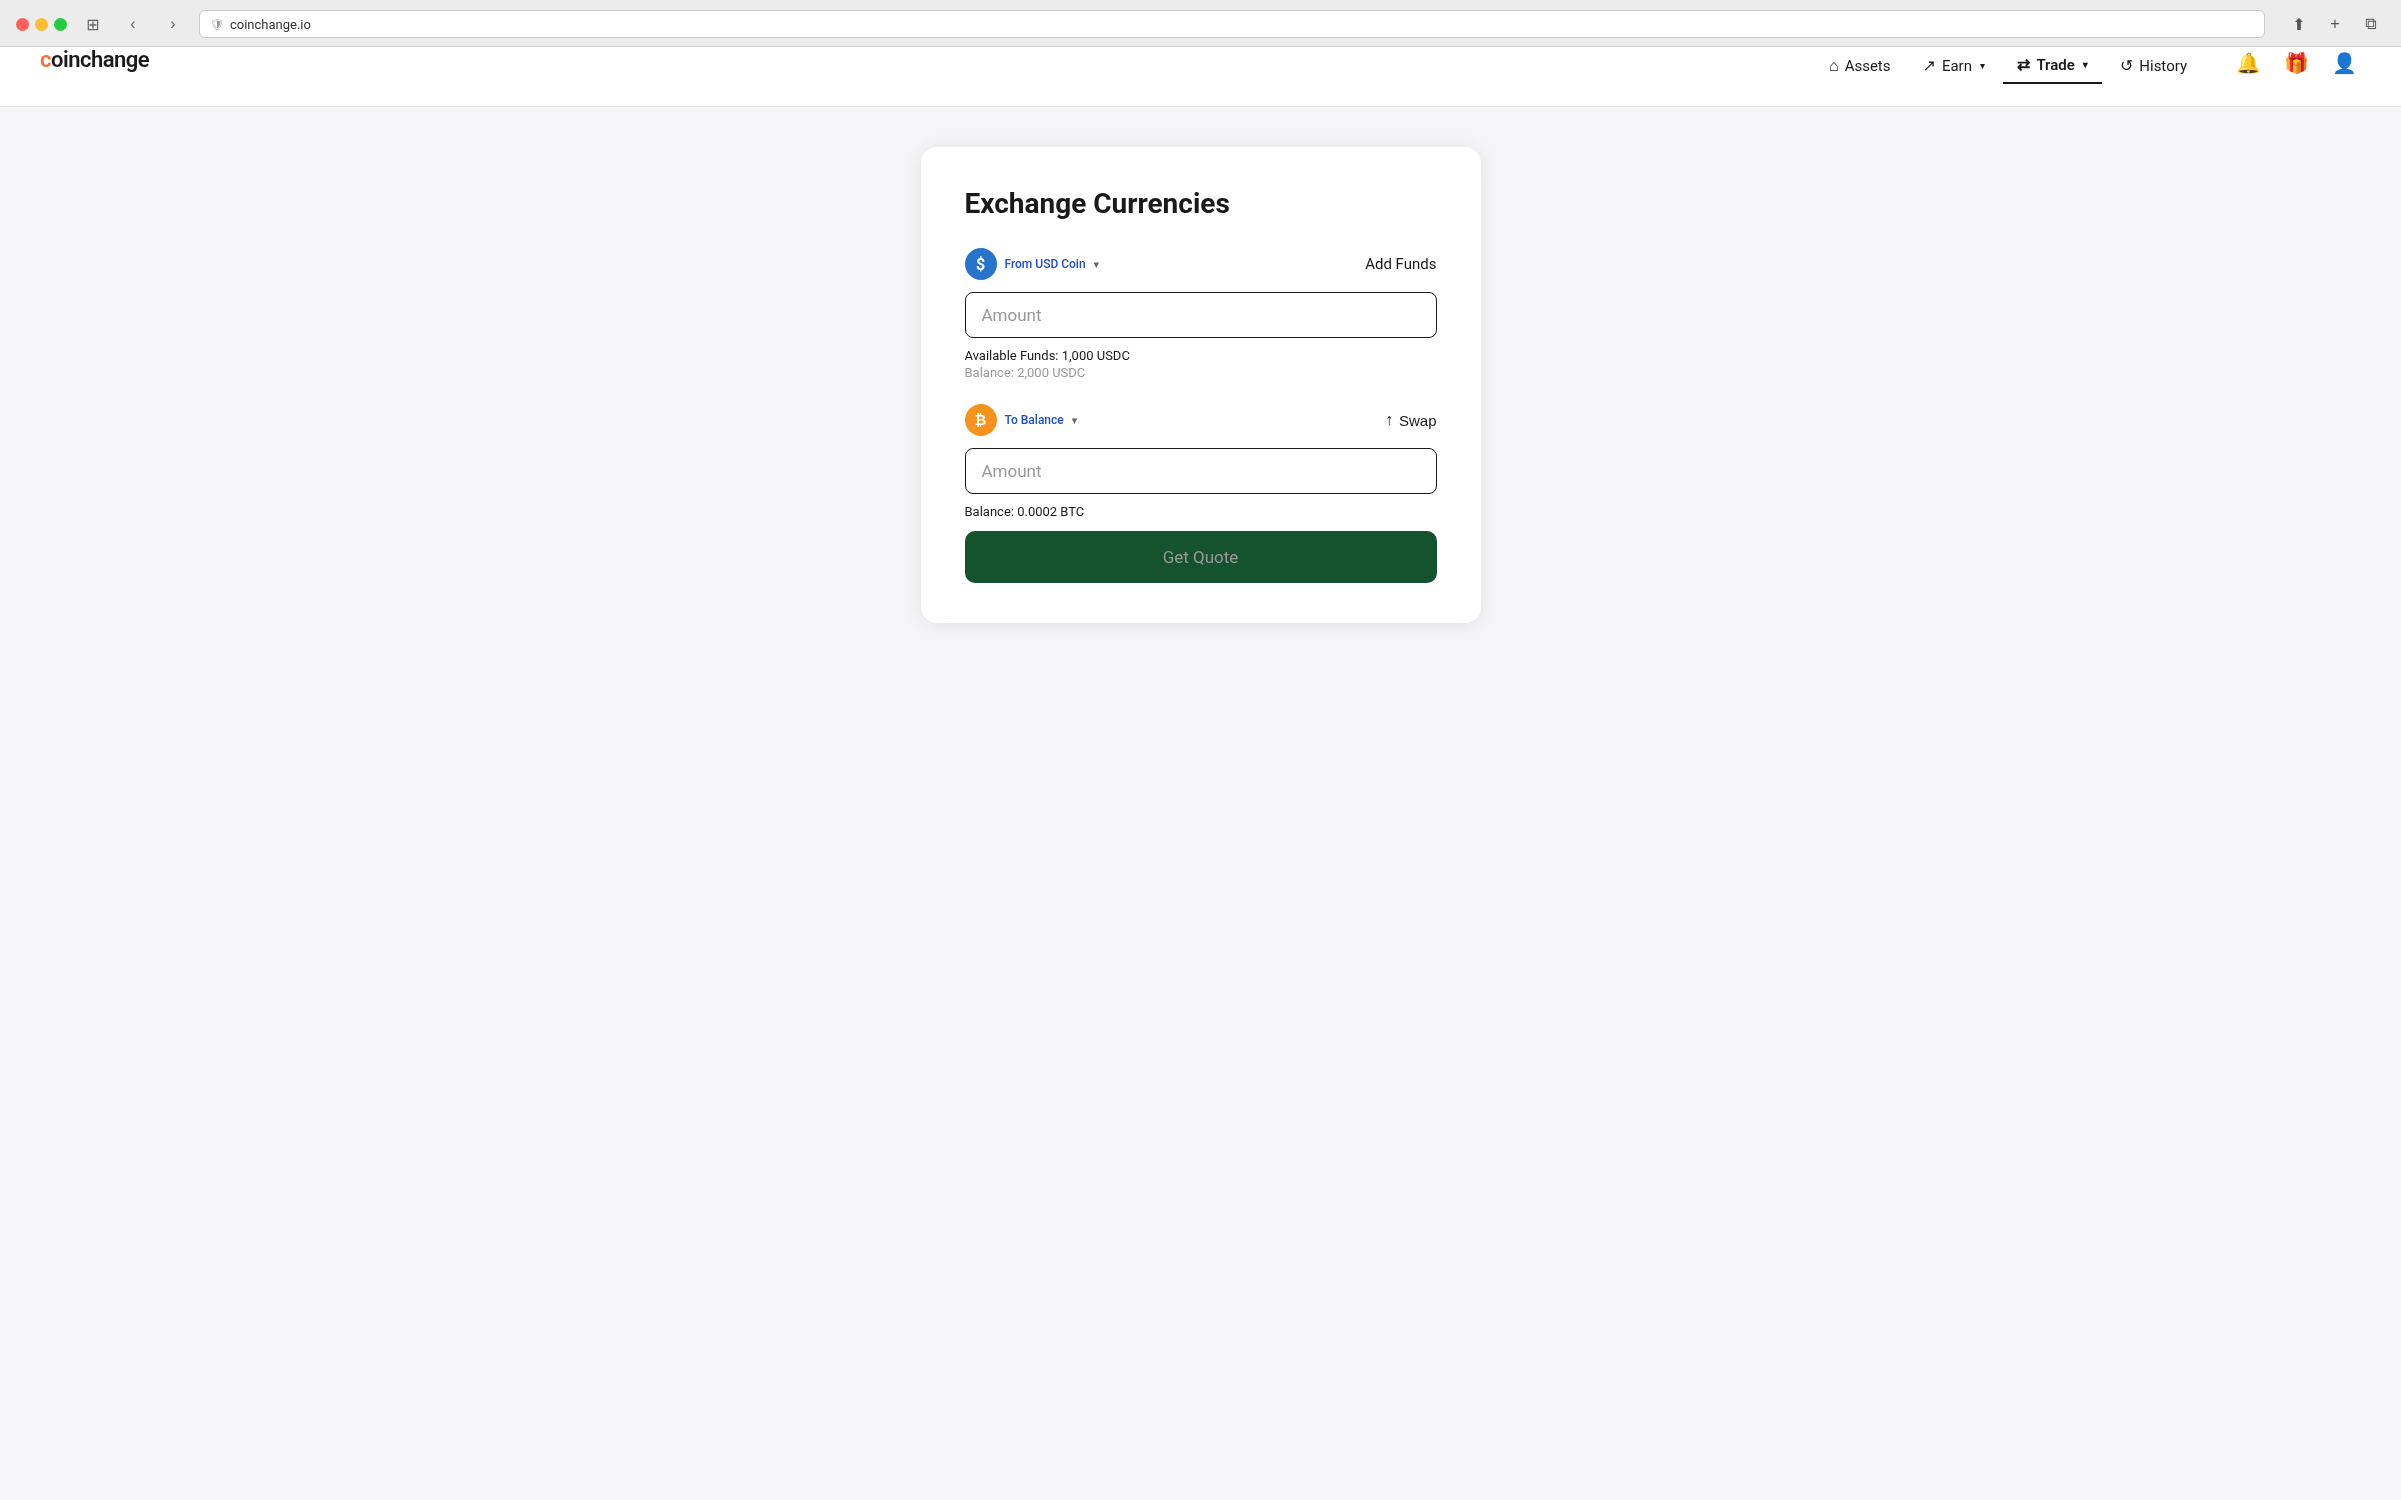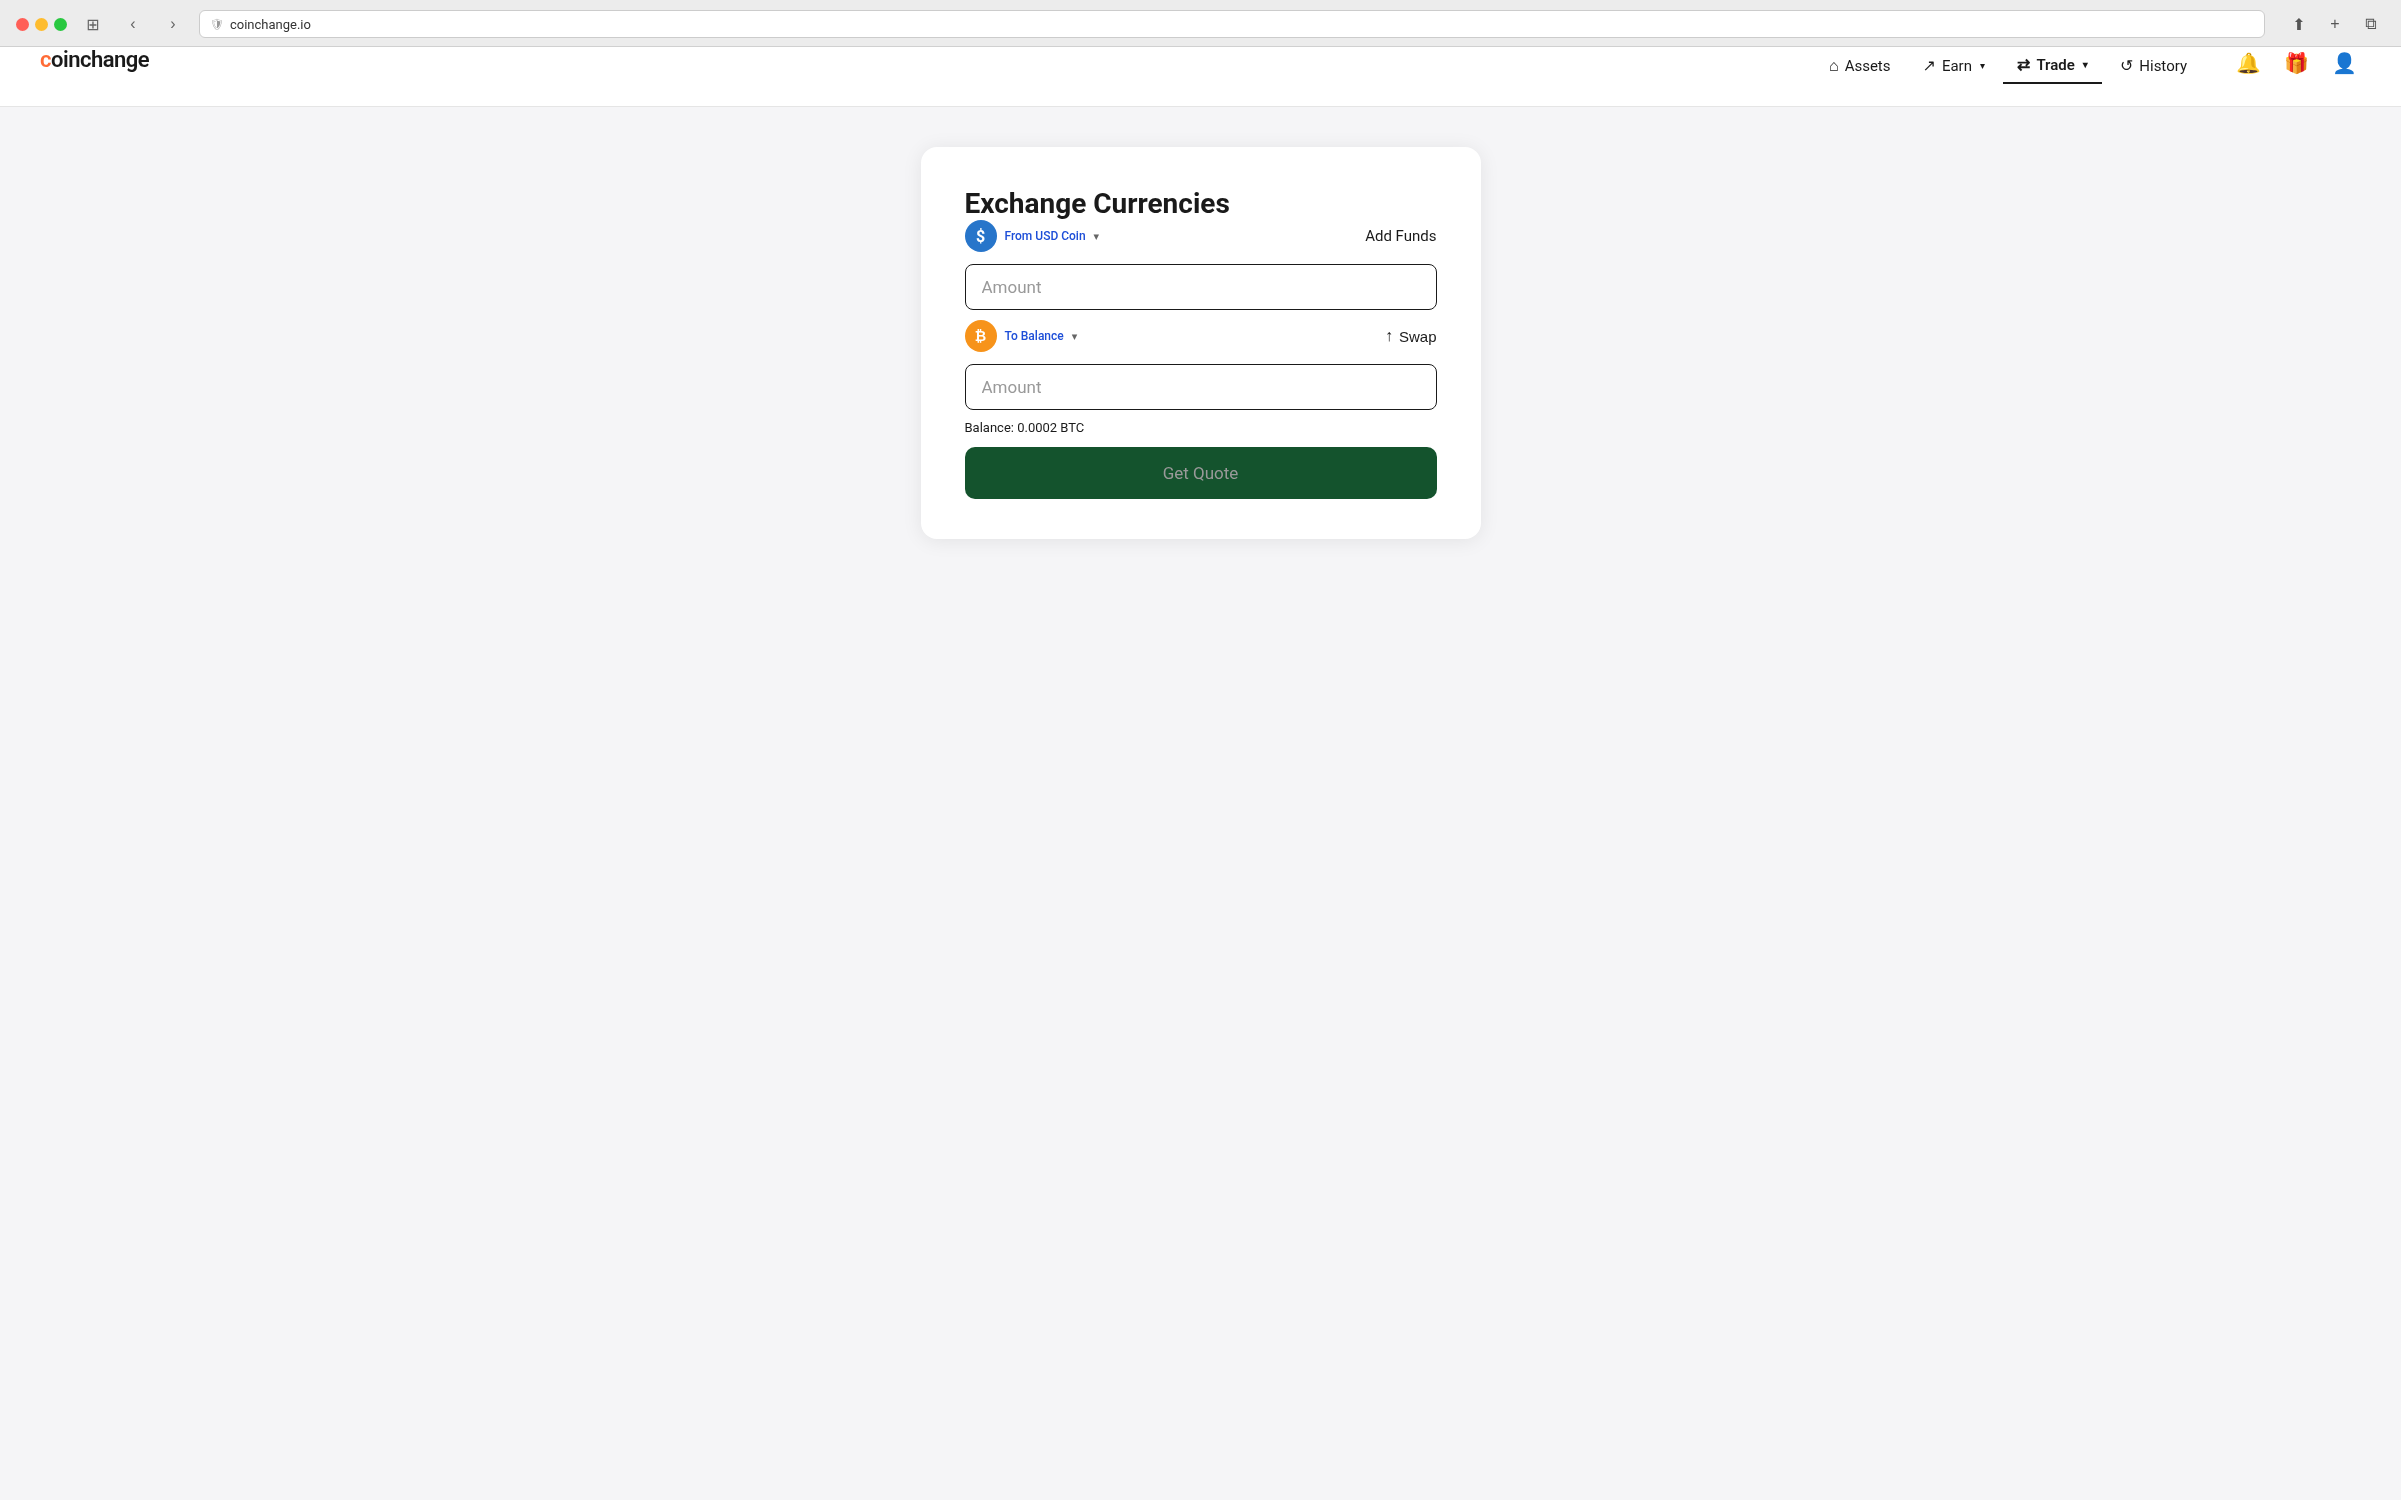--- a/index.html
+++ b/index.html
@@ -153,20 +153,21 @@
       border-radius: 16px;
       padding: 40px 44px;
       width: 560px;
       box-shadow: 0 2px 20px rgba(0,0,0,0.08);
     }
 
     .card-title {
       font-size: 28px;
       font-weight: 700;
       color: #1a1a1a;
+      margin-bottom: 28px;
     }
 
     
     .currency-row {
       display: flex;
       align-items: center;
       justify-content: space-between;
       margin-bottom: 12px;
     }
     .currency-selector {
@@ -358,20 +359,24 @@
         <span class="currency-label">From USD Coin</span>
         <span class="currency-chevron">▾</span>
       </div>
       <a class="add-funds-link">Add Funds</a>
     </div>
 
     <div class="amount-input-wrapper">
       <input type="text" class="amount-input" placeholder="Amount" style="">
     </div>
 
+    <div class="balance-info">
+      <div class="available-funds">Available Funds: 1,000 USDC</div>
+      <div class="balance-text">Balance: 2,000 USDC</div>
+    </div>
 
     
     <div class="swap-row">
       <div class="currency-selector">
         <div class="currency-icon btc-icon">₿</div>
         <span class="currency-label">To Balance</span>
         <span class="currency-chevron">▾</span>
       </div>
       <button class="swap-btn">
         <span class="swap-icon">↑</span>

